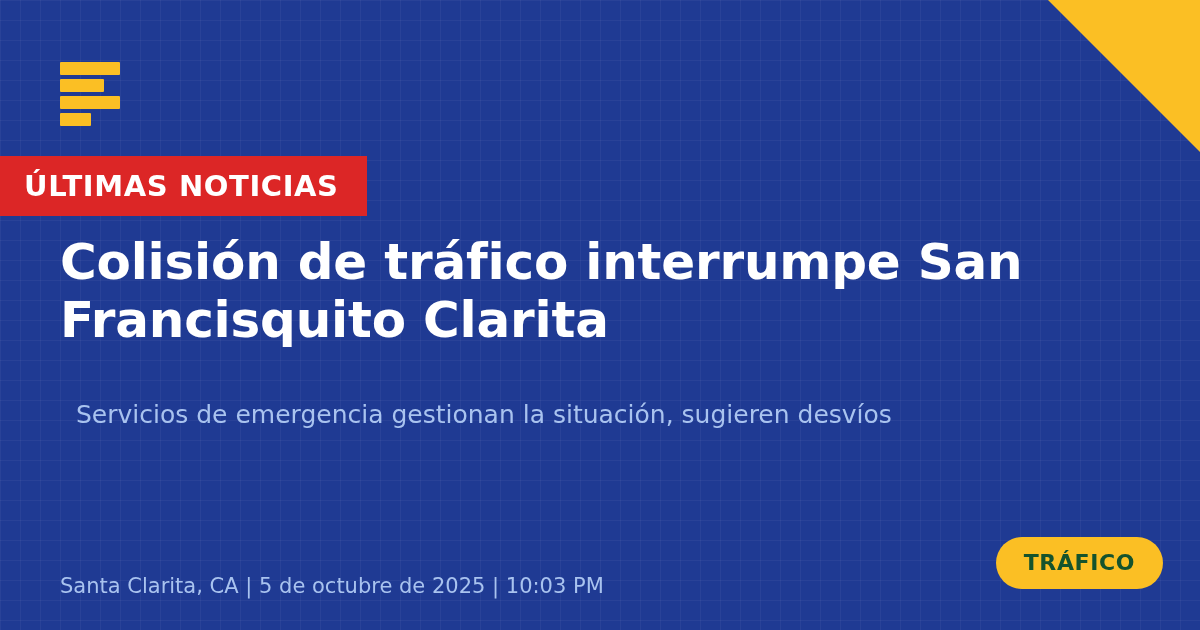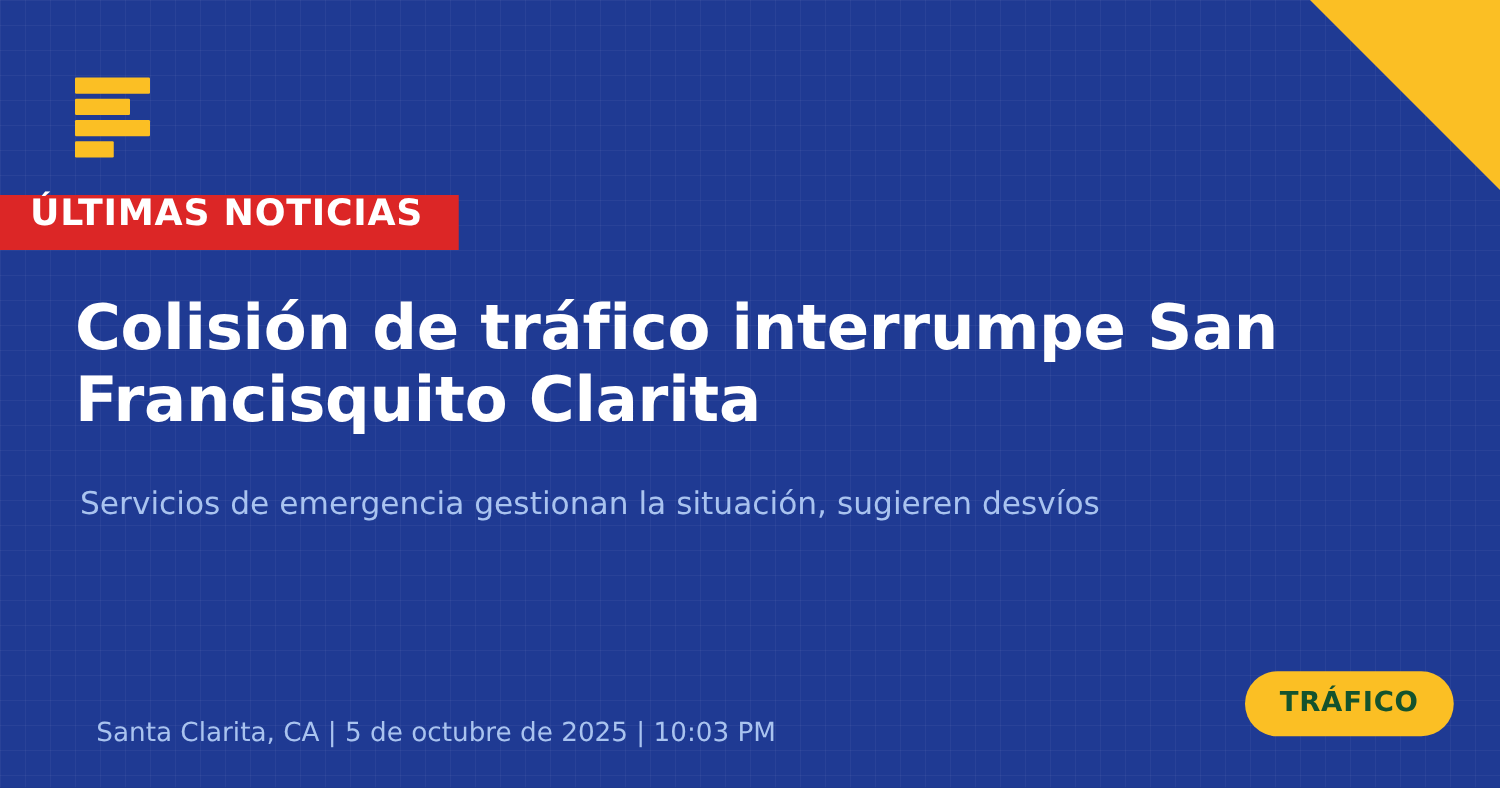--- a/index.html
+++ b/index.html
@@ -51,23 +51,24 @@
   .logo-bar.b1 { top: 0px;  width: 60px; }
   .logo-bar.b2 { top: 17px; width: 44px; }
   .logo-bar.b3 { top: 34px; width: 60px; }
   .logo-bar.b4 { top: 51px; width: 31px; }
 
   
   .breaking-badge {
     position: absolute;
     left: 0;
     top: 156px;
-    height: 44px;
+    height: 60px;
     background: #dc2626;
     display: flex;
+    align-items: center;
     padding: 0 28px 0 24px;
     box-sizing: border-box;
   }
   .breaking-badge-label {
     color: #ffffff;
     font-size: 29px;
     font-weight: 700;
     letter-spacing: 0.6px;
     line-height: 1;
     white-space: nowrap;
@@ -90,34 +91,33 @@
   
   .subtitle {
     position: absolute;
     left: 60px;
     top: 383px;
     width: 1000px;
     color: #a9c3ef;
     font-size: 25px;
     font-weight: 400;
     line-height: 1.3;
-    margin: 4px;
+    margin: 16px;
   }
 
   
   .footer-meta {
     position: absolute;
     left: 60px;
     top: 576px;
     color: #a9c3ef;
     font-size: 21px;
     font-weight: 400;
     line-height: 1;
     white-space: nowrap;
-    margin-left: 17px;
   }
 
   
   .category-pill {
     position: absolute;
     right: 37px;
     top: 537px;
     height: 52px;
     background: #fbbf24;
     border-radius: 26px;

